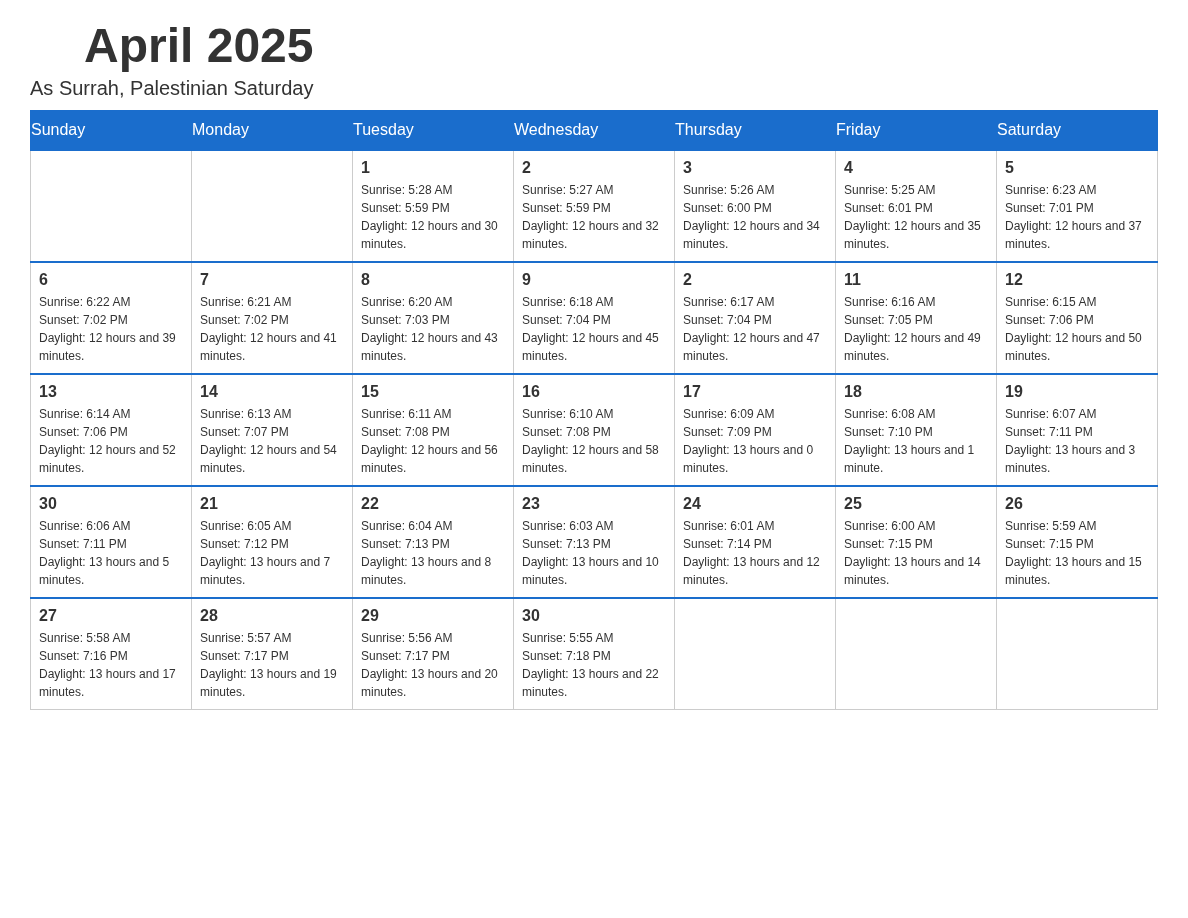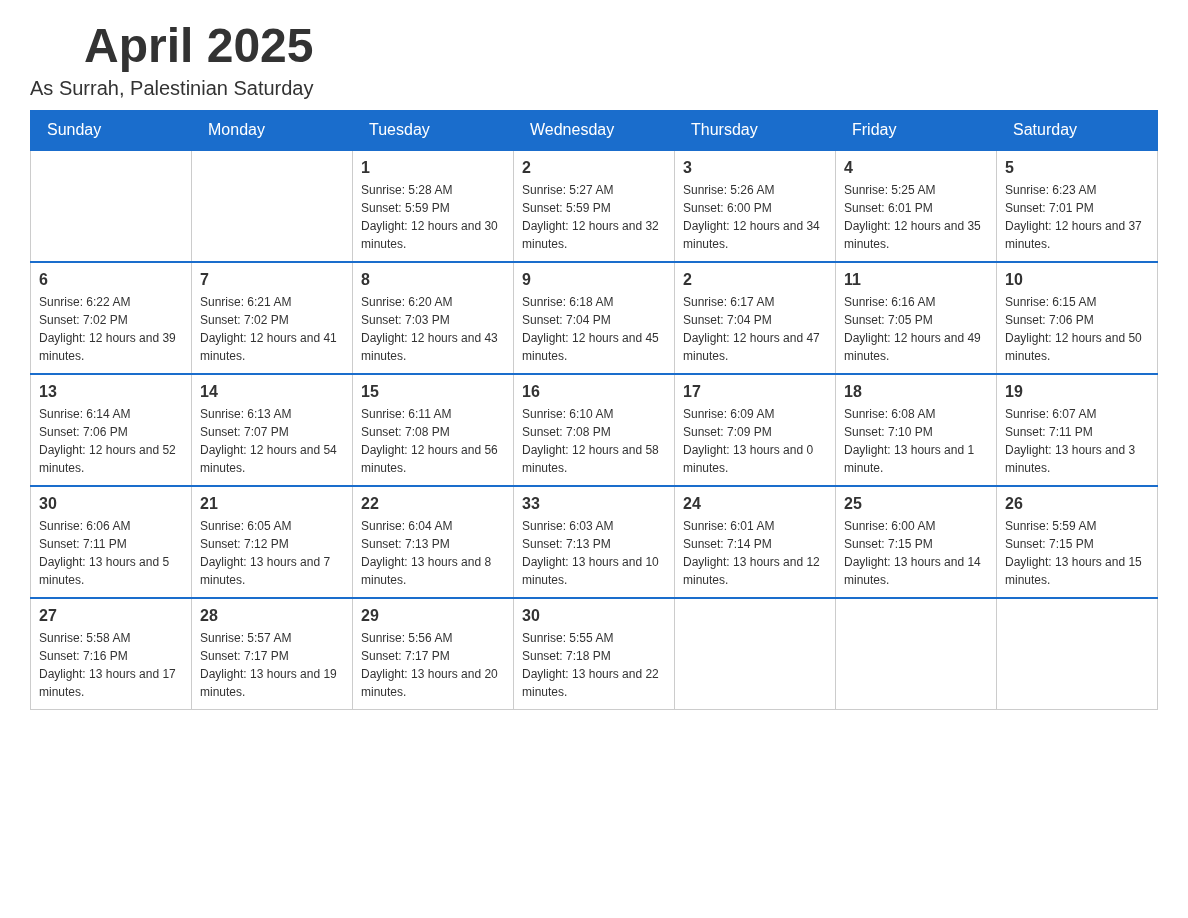--- a/index.html
+++ b/index.html
@@ -41,21 +41,21 @@
       margin-top: 4px;
     }
     .calendar {
       width: 100%;
       border-collapse: collapse;
       margin-top: 10px;
     }
     .calendar thead th {
       background-color: #1a6dcc;
       color: #fff;
-      padding: 10px 16px;
+      padding: 10px 0;
       text-align: left;
       font-size: 16px;
       font-weight: normal;
       border: 1px solid #1a6dcc;
     }
     .calendar tbody td {
       border: 1px solid #ccc;
       vertical-align: top;
       padding: 8px 8px;
       width: calc(100% / 7);
@@ -158,21 +158,21 @@
         </td>
         <td>
           <span class="day-number">2</span>
           <div class="day-info">Sunrise: 6:17 AM<br>Sunset: 7:04 PM<br>Daylight: 12 hours and 47 minutes.</div>
         </td>
         <td>
           <span class="day-number">11</span>
           <div class="day-info">Sunrise: 6:16 AM<br>Sunset: 7:05 PM<br>Daylight: 12 hours and 49 minutes.</div>
         </td>
         <td>
-          <span class="day-number">10</span>
+          <span class="day-number">12</span>
           <div class="day-info">Sunrise: 6:15 AM<br>Sunset: 7:06 PM<br>Daylight: 12 hours and 50 minutes.</div>
         </td>
       </tr>
       <tr>
         <td>
           <span class="day-number">13</span>
           <div class="day-info">Sunrise: 6:14 AM<br>Sunset: 7:06 PM<br>Daylight: 12 hours and 52 minutes.</div>
         </td>
         <td>
           <span class="day-number">14</span>
@@ -206,21 +206,21 @@
         </td>
         <td>
           <span class="day-number">21</span>
           <div class="day-info">Sunrise: 6:05 AM<br>Sunset: 7:12 PM<br>Daylight: 13 hours and 7 minutes.</div>
         </td>
         <td>
           <span class="day-number">22</span>
           <div class="day-info">Sunrise: 6:04 AM<br>Sunset: 7:13 PM<br>Daylight: 13 hours and 8 minutes.</div>
         </td>
         <td>
-          <span class="day-number">33</span>
+          <span class="day-number">23</span>
           <div class="day-info">Sunrise: 6:03 AM<br>Sunset: 7:13 PM<br>Daylight: 13 hours and 10 minutes.</div>
         </td>
         <td>
           <span class="day-number">24</span>
           <div class="day-info">Sunrise: 6:01 AM<br>Sunset: 7:14 PM<br>Daylight: 13 hours and 12 minutes.</div>
         </td>
         <td>
           <span class="day-number">25</span>
           <div class="day-info">Sunrise: 6:00 AM<br>Sunset: 7:15 PM<br>Daylight: 13 hours and 14 minutes.</div>
         </td>

